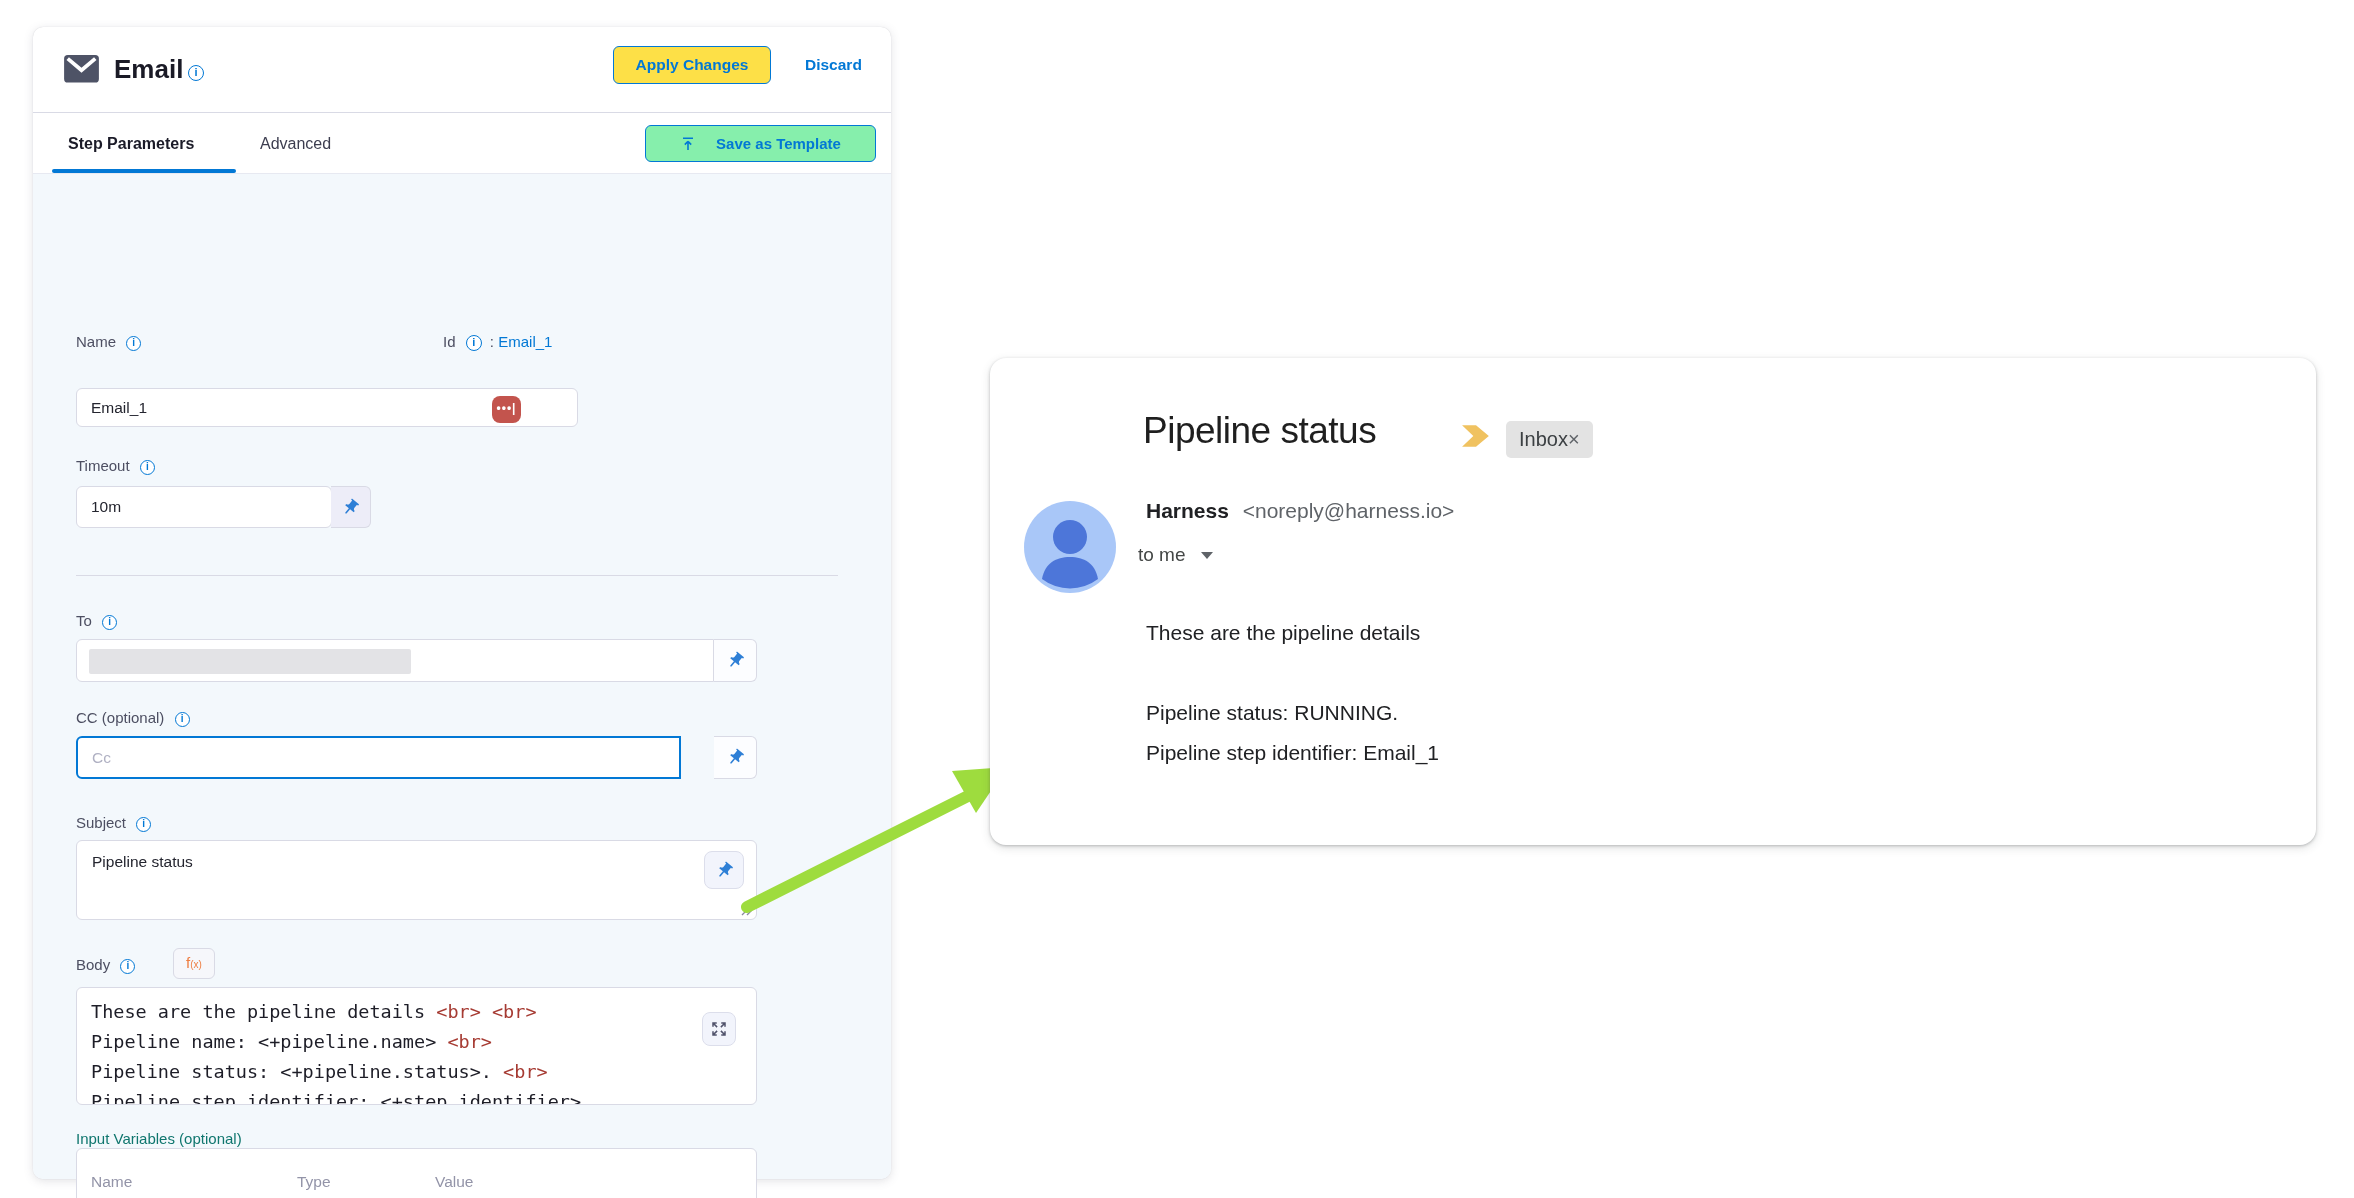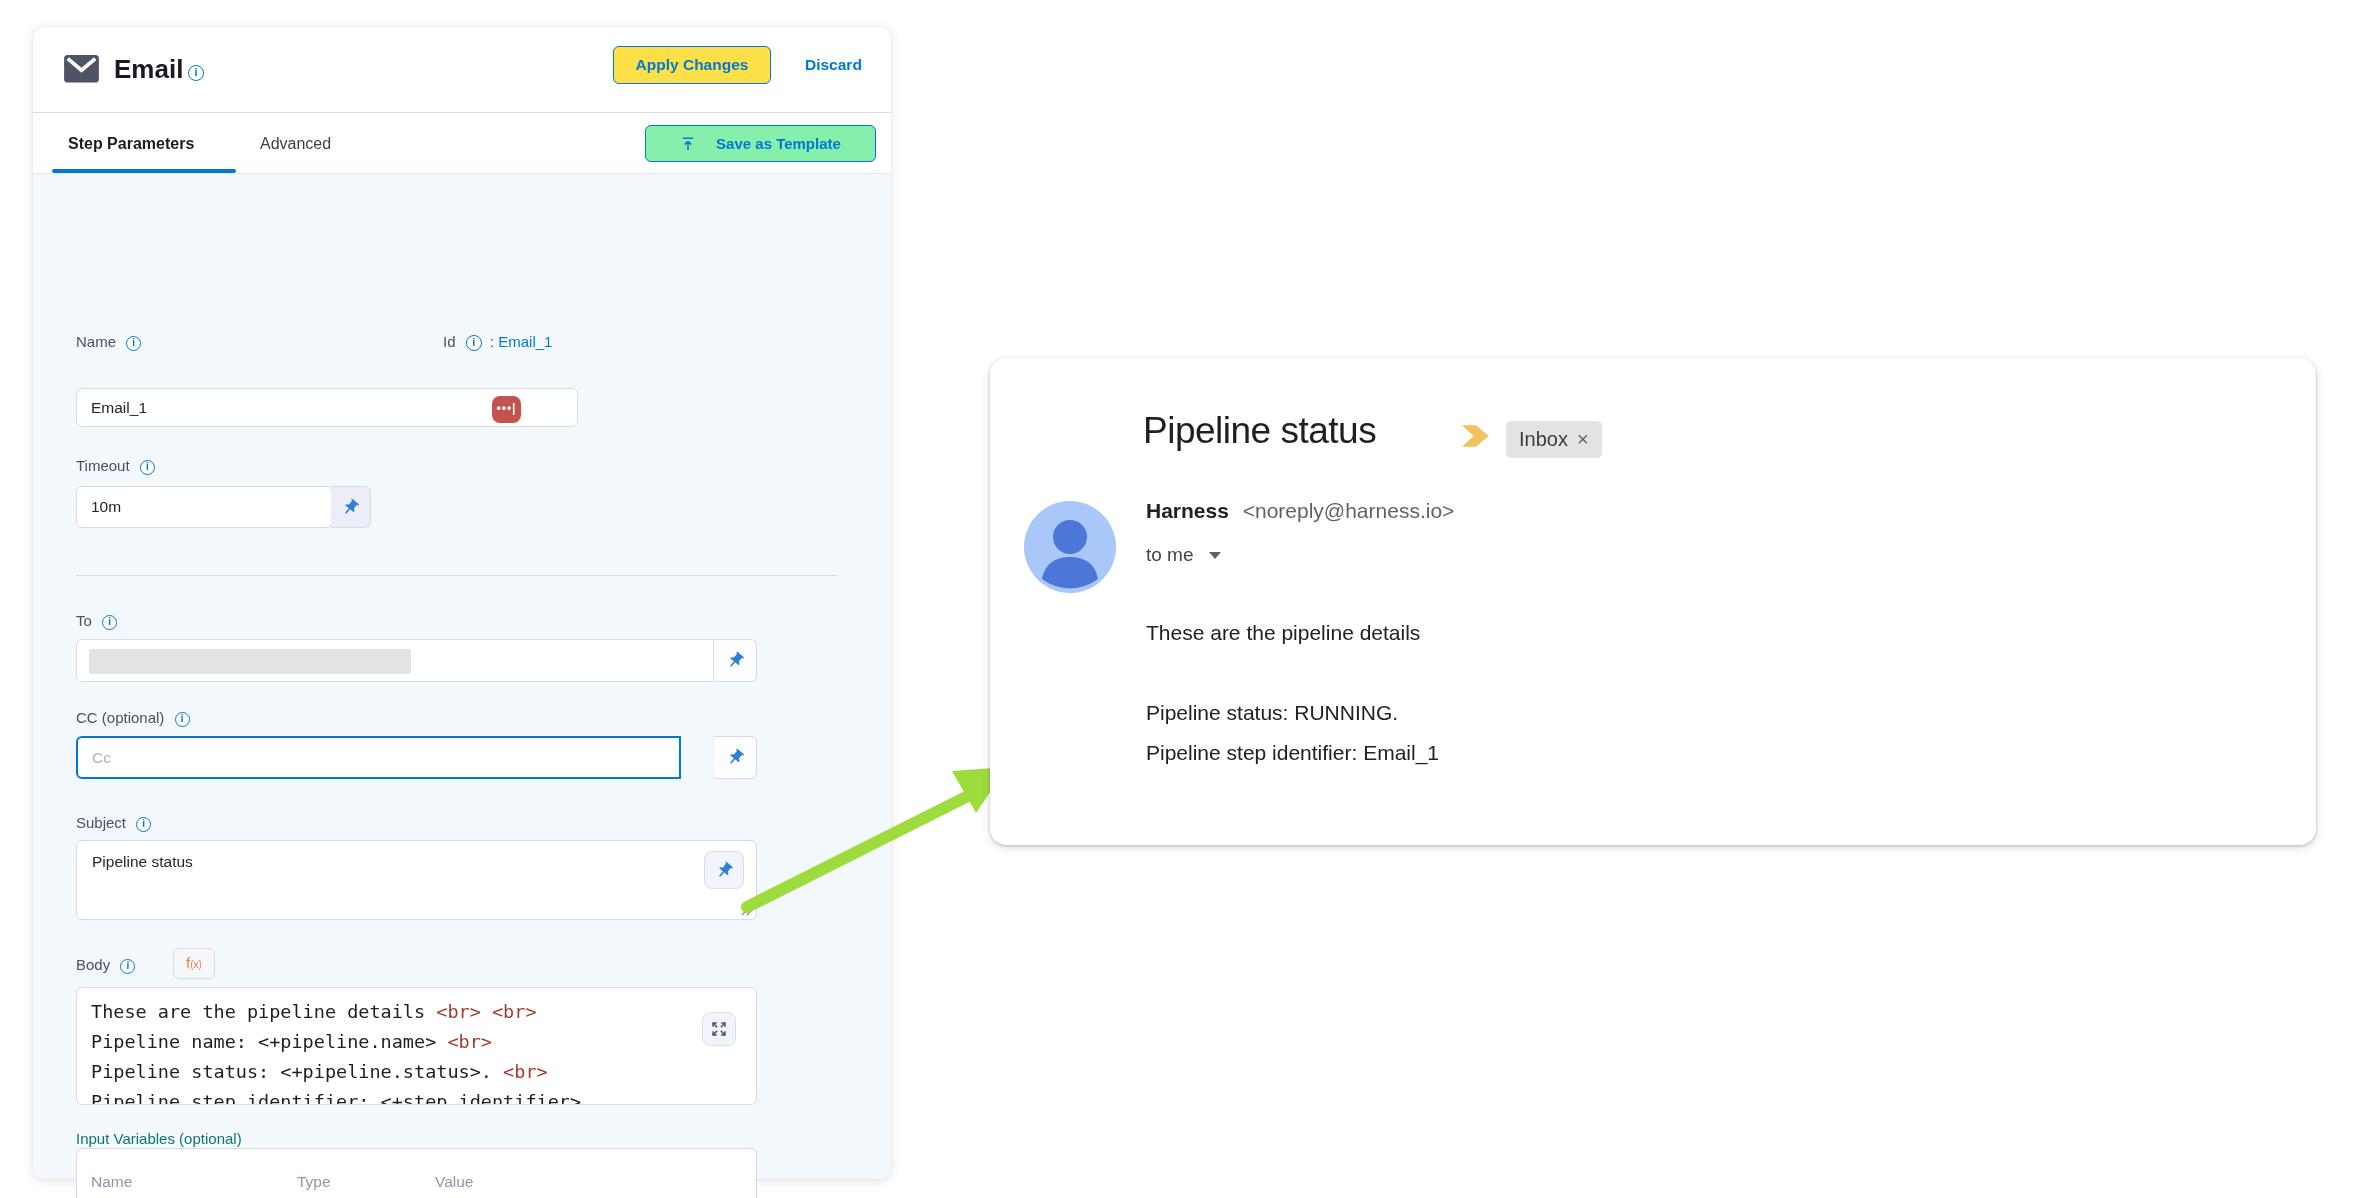--- a/index.html
+++ b/index.html
@@ -94,28 +94,28 @@
   .pointer-arrow { position:absolute; left:735px; top:755px; width:290px; height:165px; }
 
   
   .email-card { position:absolute; left:990px; top:358px; width:1326px; height:487px;
                 background:#fff; border-radius:16px;
                 box-shadow:0 1px 3px rgba(60,64,67,.3), 0 3px 10px rgba(60,64,67,.15); }
   .email-subject { position:absolute; left:153px; top:52px; font-size:37px; color:#1f1f1f;
                    letter-spacing:-0.5px; }
   .important-marker { position:absolute; left:471px; top:66px; width:30px; height:24px; }
   .inbox-chip { position:absolute; left:516px; top:63px; height:37px; padding:0 13px;
-                background:#e3e3e3; border-radius:5px; display:flex; align-items:center; gap:9px; }
+                background:#e3e3e3; border-radius:5px; display:flex; align-items:center; }
   .inbox-chip-label { font-size:20px; color:#3c4043; }
   .inbox-chip-x { font-size:20px; color:#5f6368; cursor:pointer; }
   .avatar { position:absolute; left:34px; top:143px; width:92px; height:92px; }
   .sender-row { position:absolute; left:156px; top:141px; font-size:21px; }
   .sender-name { font-weight:700; color:#202124; }
   .sender-email { color:#5f6368; margin-left:8px; }
-  .to-row { position:absolute; left:156px; top:186px; font-size:19px; color:#444746; cursor:pointer; }
+  .to-row { position:absolute; left:148px; top:186px; font-size:19px; color:#444746; cursor:pointer; }
   .caret-down { display:inline-block; margin-left:10px; vertical-align:middle;
                 width:0; height:0; border-left:6px solid transparent;
                 border-right:6px solid transparent; border-top:7px solid #5f6368; }
   .email-body { position:absolute; left:156px; top:255px; font-size:21px; line-height:40px; color:#202124; }
   .email-blank { height:40px; }
 </style>
 </head>
 <body>
 
 <div class="canvas">

